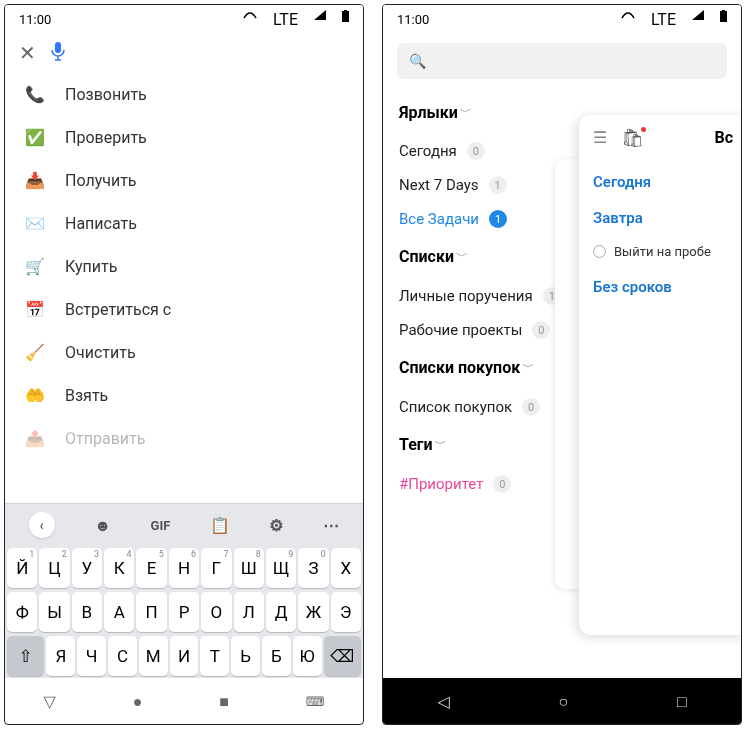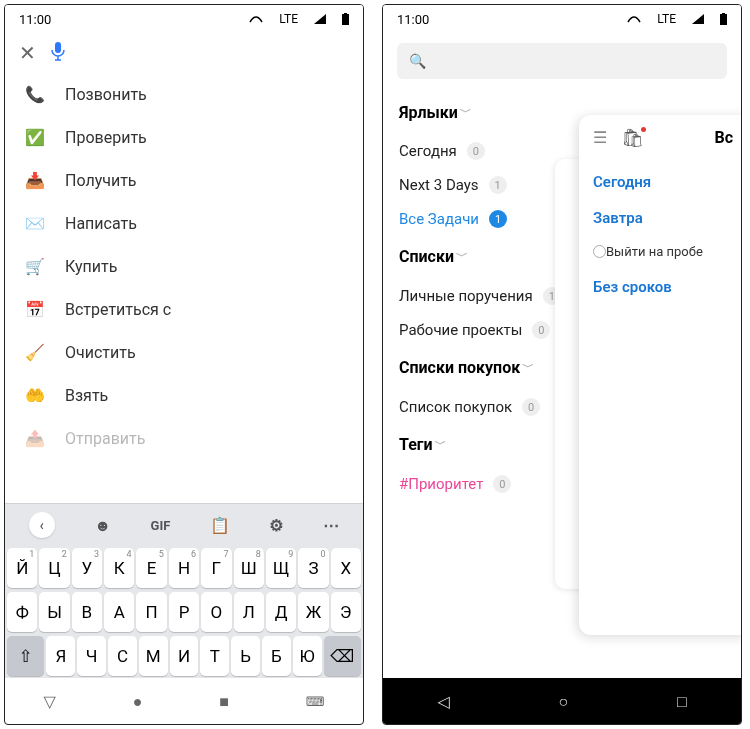--- a/index.html
+++ b/index.html
@@ -1,19 +1,19 @@
 <!DOCTYPE html>
 <html><head>
 <meta charset="utf-8">
 <style>
   * { box-sizing: border-box; margin: 0; padding: 0; font-family: -apple-system, Roboto, sans-serif; }
   body { background: #fff; width: 750px; height: 729px; display: flex; gap: 18px; padding: 4px; }
   .phone { width: 360px; height: 721px; border: 1px solid #222; border-radius: 4px; background: #fff; display: flex; flex-direction: column; overflow: hidden; position: relative; }
   .statusbar { height: 28px; display: flex; align-items: center; justify-content: space-between; padding: 0 14px; font-size: 13px; color: #000; background:#fff; }
-  .status-icons { display:flex; align-items:center; gap:16px; font-size:12px; }
+  .status-icons { display:flex; gap:16px; font-size:16px; }
   .status-icons svg{display:inline-block}
   
   .searchrow { display:flex; align-items:center; padding: 8px 14px; gap:14px; }
   .x-icon { font-size:20px; color:#666; }
   .input-plh { flex:1; color:#bbb; font-size:17px; }
   .mic { color:#2e77ff; }
   .suggestions { flex:1; overflow:hidden; }
   .sugg { display:flex; align-items:center; gap:20px; padding:12px 20px; font-size:16px; color:#333; }
   .sugg-icon { width:20px; text-align:center; color:#2e77ff; font-size:16px; }
   .sugg.faded { opacity:.35; }
@@ -39,21 +39,21 @@
   .listrow.active{ color:#1e88e5;}
   .tag{color:#ec4899}
   .pill{background:#eee;color:#999;border-radius:10px;min-width:18px;height:18px;font-size:11px;display:inline-flex;align-items:center;justify-content:center;padding:0 5px;}
   .pill.blue{background:#1e88e5;color:#fff}
   
   .overlay-card{ position:absolute; top:110px; right:-6px; width:168px; height:520px; background:#fff; border-radius:12px 0 0 12px; box-shadow:-2px 2px 12px rgba(0,0,0,.15); padding:12px 14px;}
   .overlay-card .hdr{display:flex;align-items:center;gap:14px;color:#888;margin-bottom:16px;}
   .overlay-card .hdr .basket{position:relative;font-size:18px;color:#555}
   .overlay-card .hdr .basket::after{content:'';position:absolute;top:0;right:-2px;width:5px;height:5px;background:#e53935;border-radius:50%;}
   .overlay-card .lnk{color:#1976d2;font-weight:600;font-size:15px;padding:9px 0;}
-  .overlay-card .task{display:flex;align-items:center;font-size:13px;color:#333;padding:8px 0 10px;}
+  .overlay-card .task{display:flex;align-items:center;gap:8px;font-size:13px;color:#333;padding:8px 0 10px;}
   .overlay-card .task .circ{width:13px;height:13px;border:1.5px solid #aaa;border-radius:50%;}
   .back-card{position:absolute;top:154px;right:150px;width:36px;height:430px;background:#fff;border-radius:10px;box-shadow:-1px 1px 6px rgba(0,0,0,.1);}
 </style>
 </head>
 <body>
 
 <div class="phone">
   <div class="statusbar">
     <span>11:00</span>
     <span class="status-icons">
@@ -229,21 +229,21 @@
   <div class="content2">
     <div class="sect-title">
         <span>Ярлыки</span>
         <span class="chev2">﹀</span>
       </div>
     <div class="listrow">
         <span>Сегодня</span>
         <span class="pill">0</span>
       </div>
     <div class="listrow">
-        <span>Next 3 Days</span>
+        <span>Next 7 Days</span>
         <span class="pill">1</span>
       </div>
     <div class="listrow active">
         <span>Все Задачи</span>
         <span class="pill blue">1</span>
       </div>
 
     <div class="sect-title">
         <span>Списки</span>
         <span class="chev2">﹀</span>

